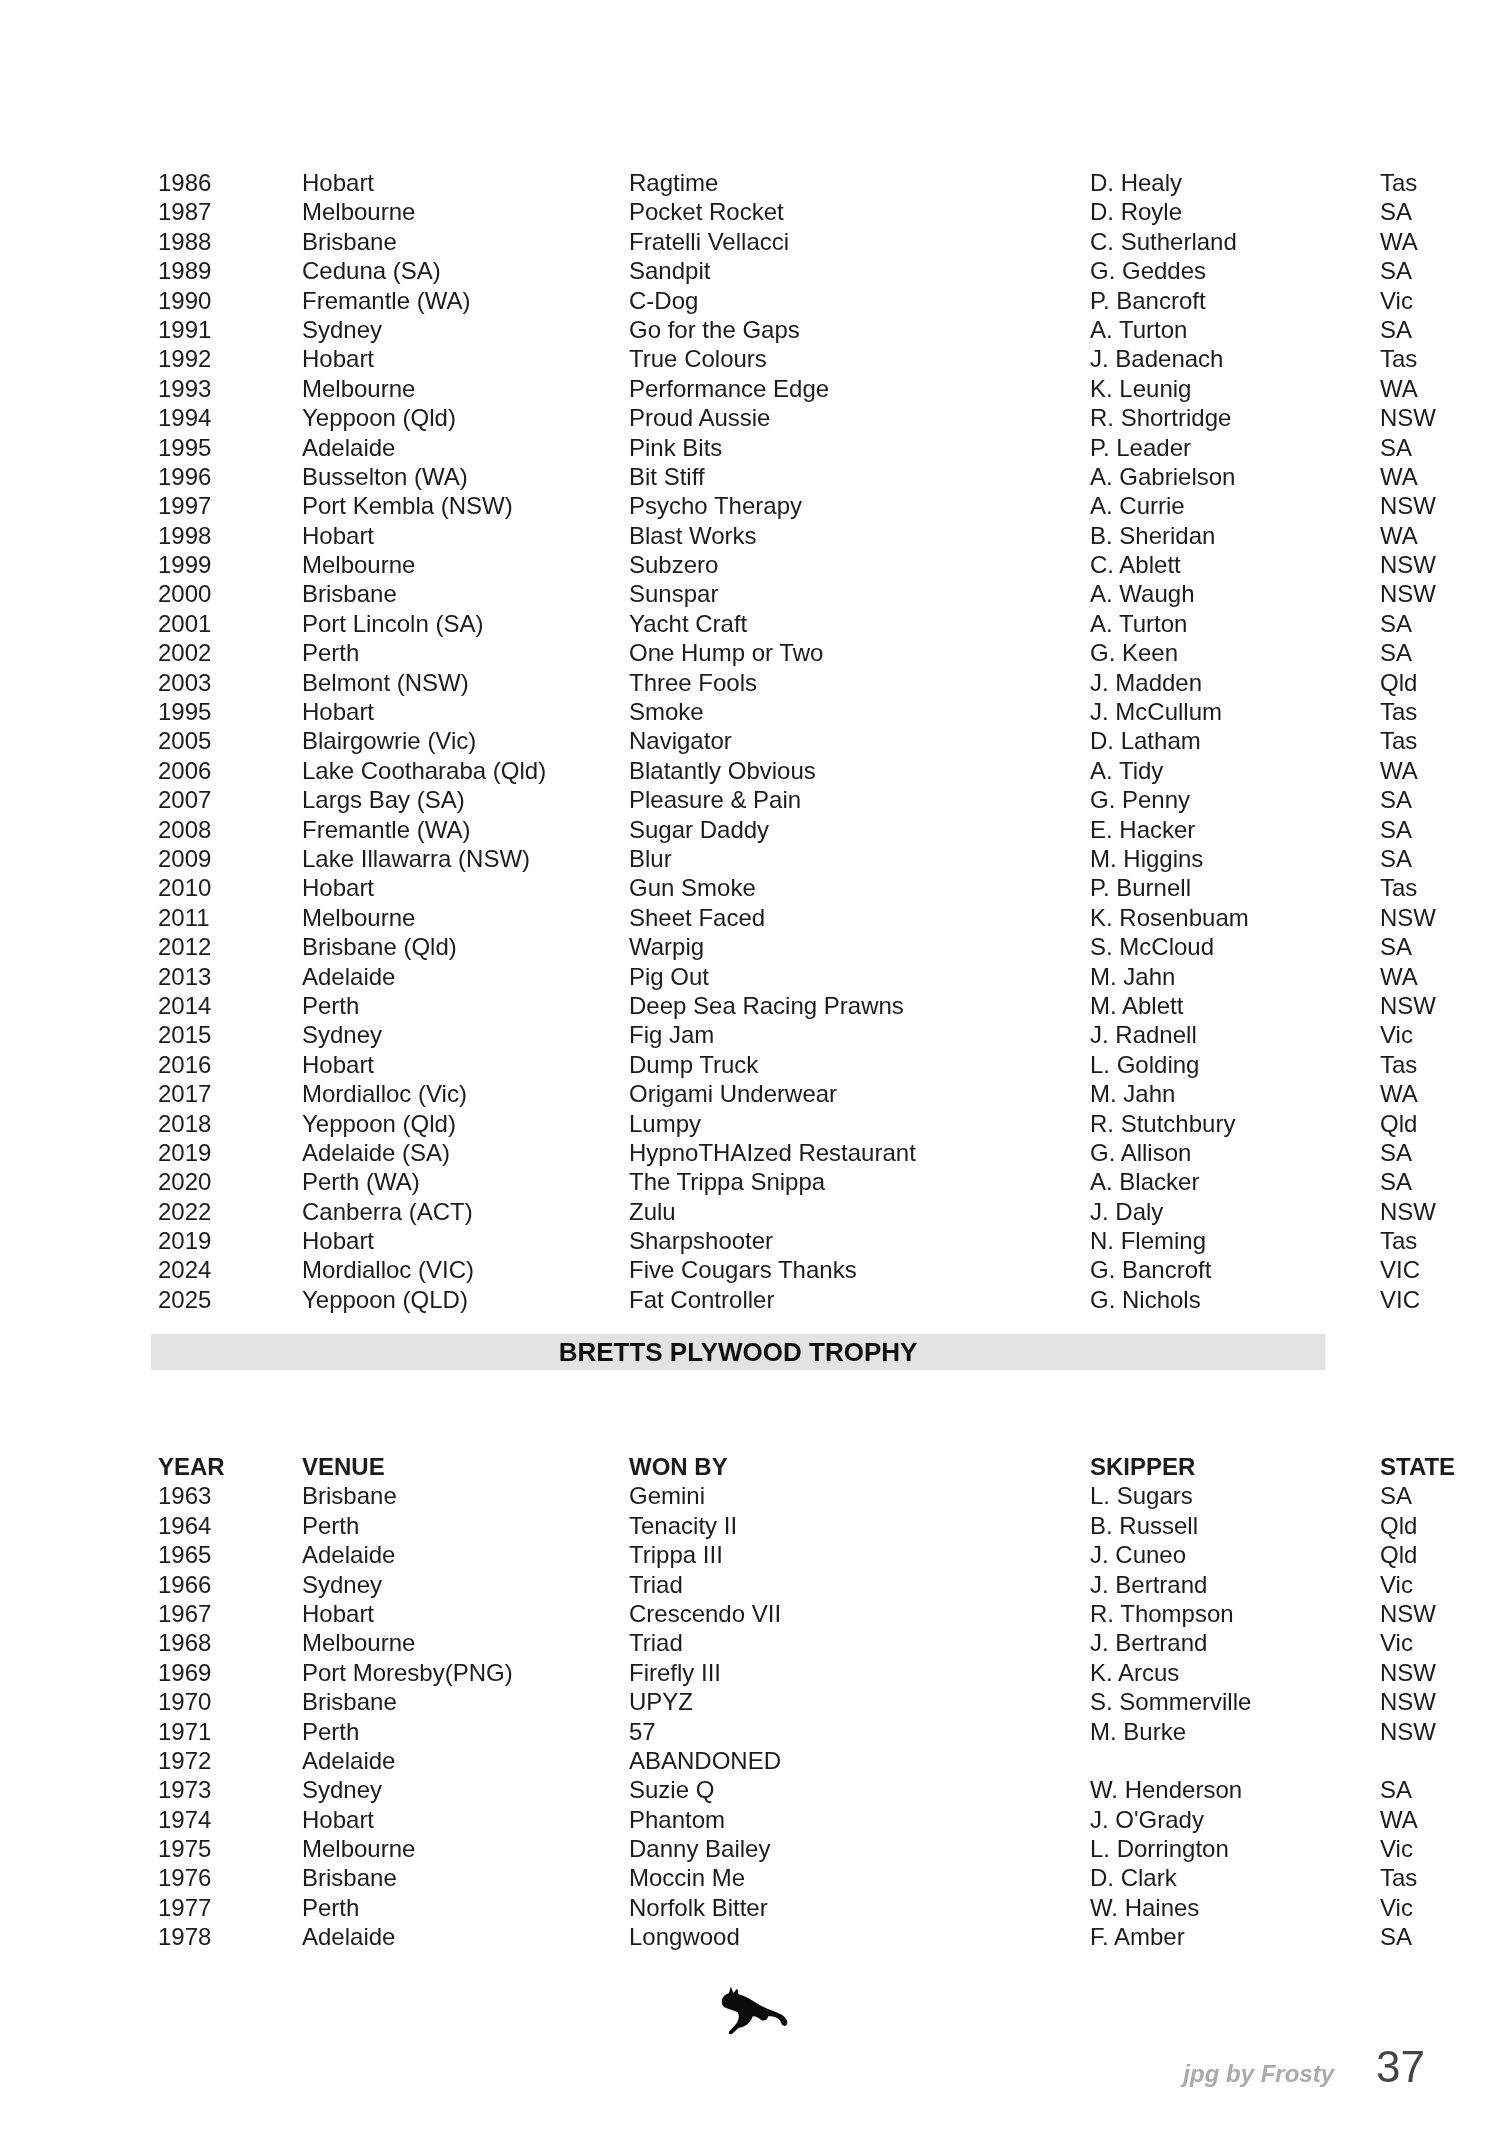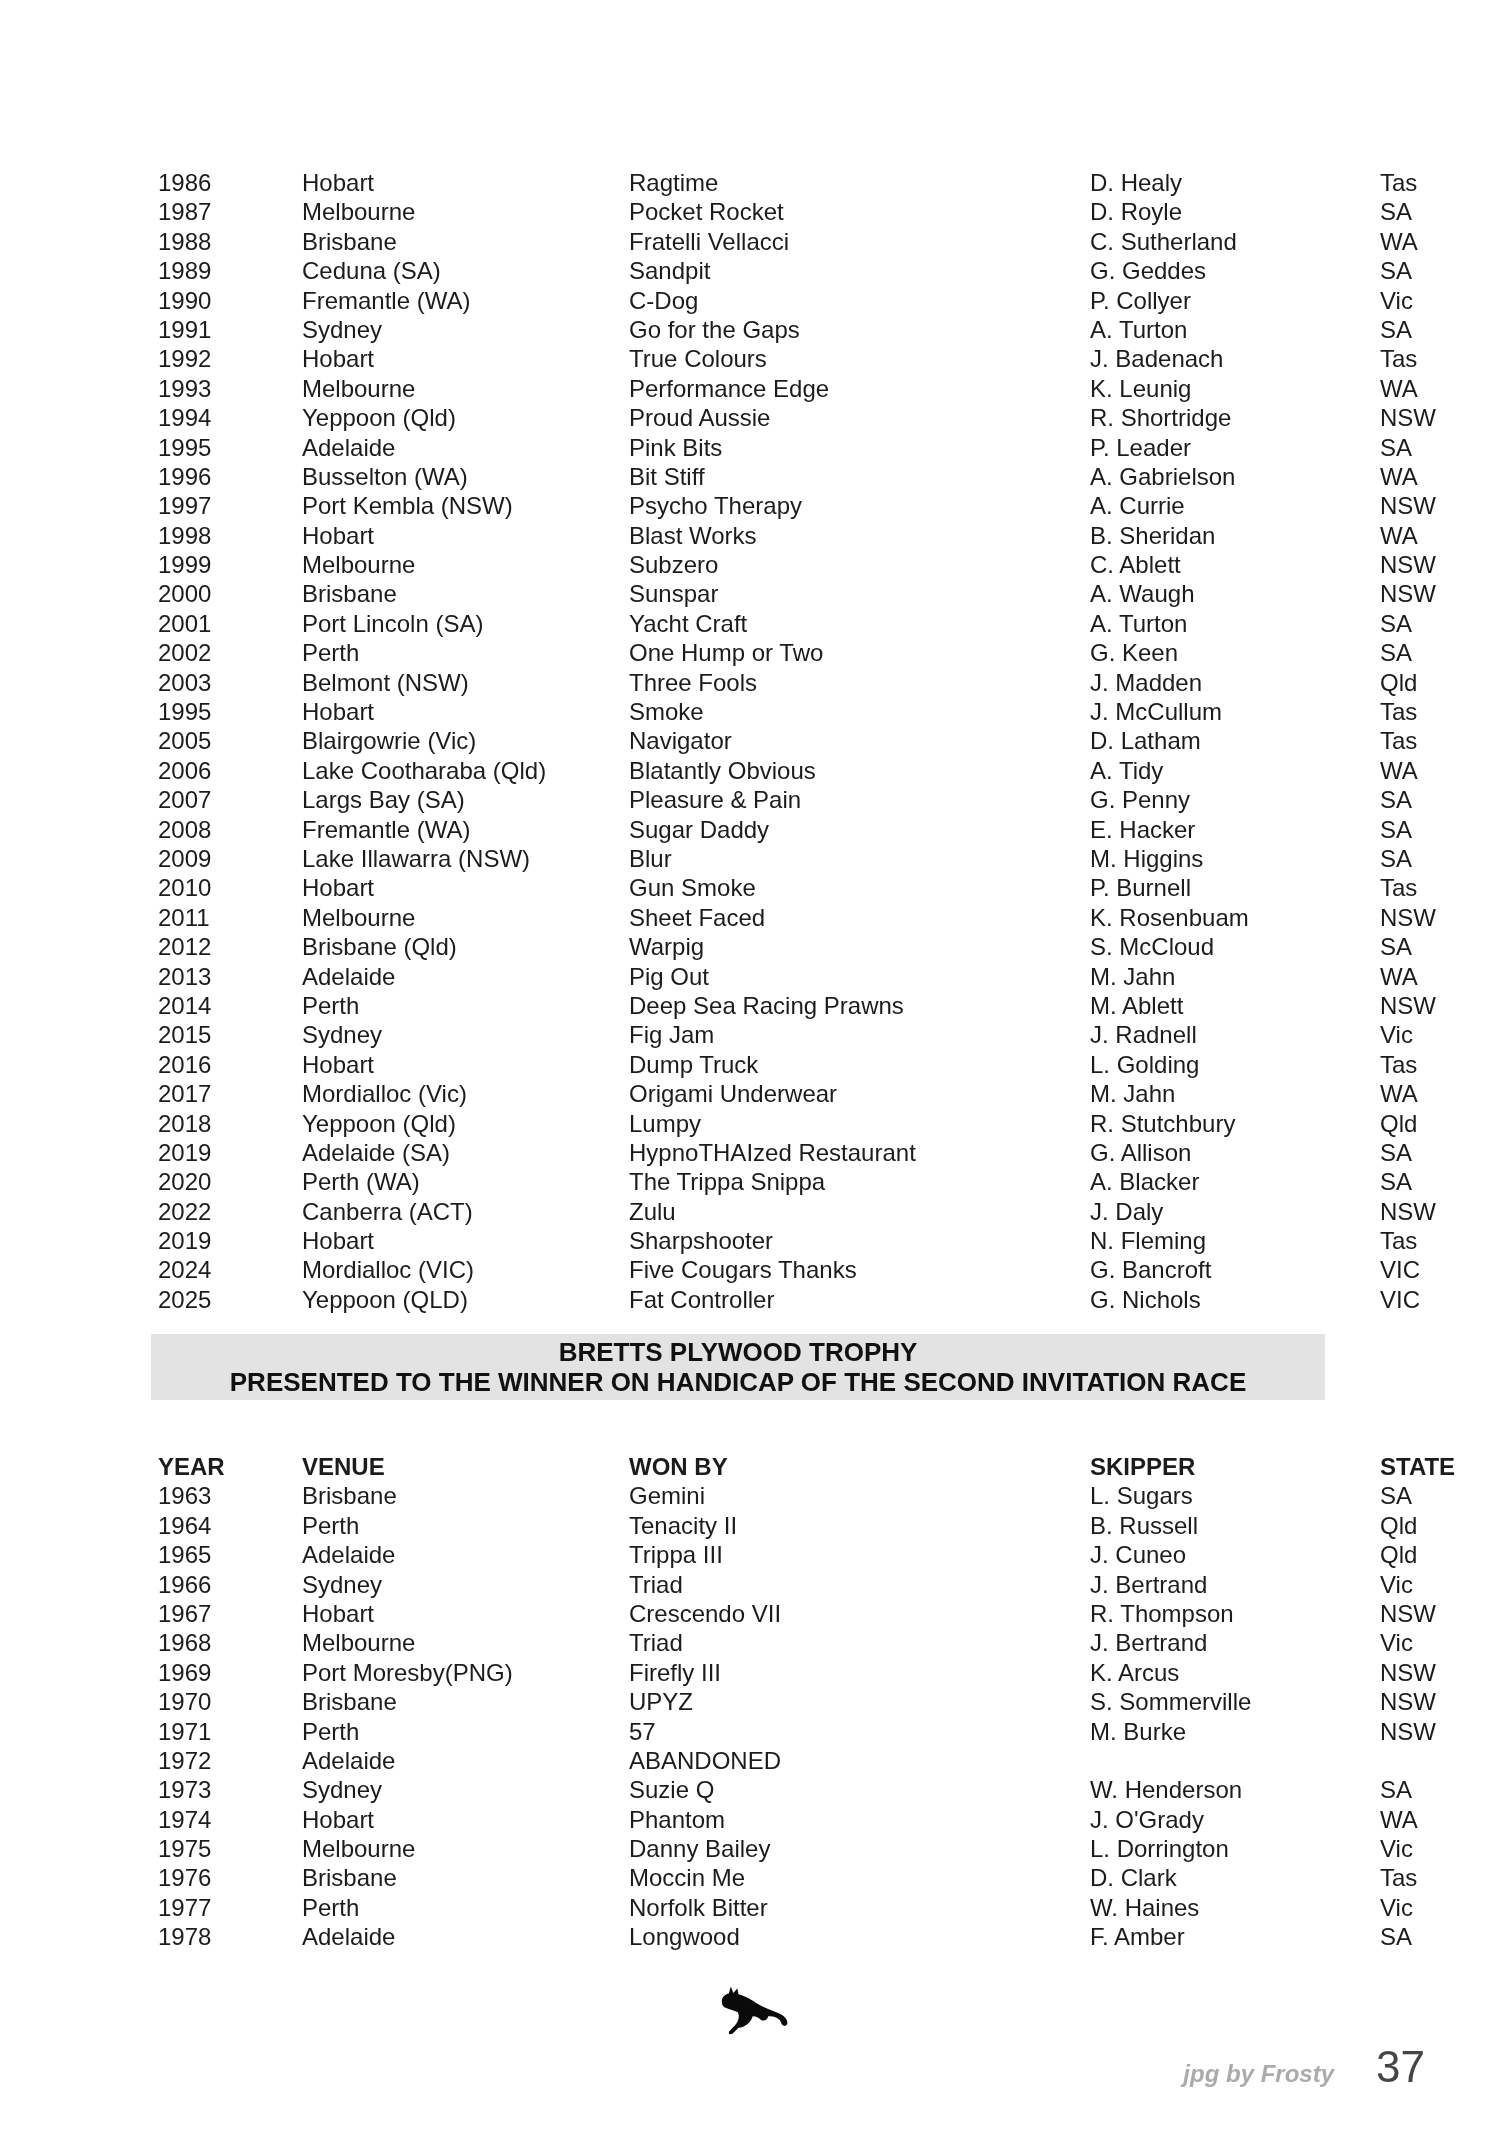--- a/index.html
+++ b/index.html
@@ -98,21 +98,21 @@
         <div class="cell year">1989</div>
         <div class="cell venue">Ceduna (SA)</div>
         <div class="cell won_by">Sandpit</div>
         <div class="cell skipper">G. Geddes</div>
         <div class="cell state">SA</div>
       </div>
       <div class="row">
         <div class="cell year">1990</div>
         <div class="cell venue">Fremantle (WA)</div>
         <div class="cell won_by">C-Dog</div>
-        <div class="cell skipper">P. Collyer</div>
+        <div class="cell skipper">P. Bancroft</div>
         <div class="cell state">Vic</div>
       </div>
       <div class="row">
         <div class="cell year">1991</div>
         <div class="cell venue">Sydney</div>
         <div class="cell won_by">Go for the Gaps</div>
         <div class="cell skipper">A. Turton</div>
         <div class="cell state">SA</div>
       </div>
       <div class="row">
@@ -343,21 +343,20 @@
         <div class="cell year">2025</div>
         <div class="cell venue">Yeppoon (QLD)</div>
         <div class="cell won_by">Fat Controller</div>
         <div class="cell skipper">G. Nichols</div>
         <div class="cell state">VIC</div>
       </div>
     </div>
 
   <div class="banner">
     <div>BRETTS PLYWOOD TROPHY</div>
-    <div>PRESENTED TO THE WINNER ON HANDICAP OF THE SECOND INVITATION RACE</div>
   </div>
 
   <div class="results" id="table2">
     <div class="row header">
       <div class="cell">YEAR</div>
       <div class="cell">VENUE</div>
       <div class="cell">WON BY</div>
       <div class="cell">SKIPPER</div>
       <div class="cell">STATE</div>
     </div>

